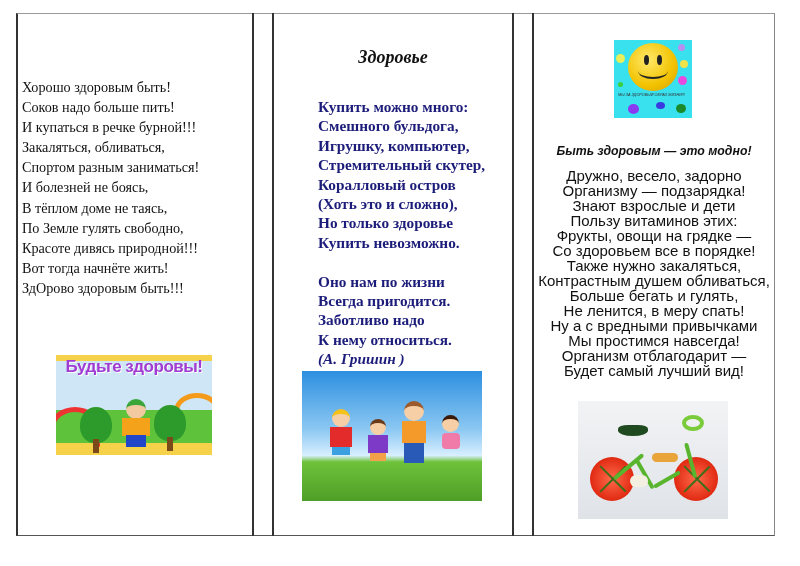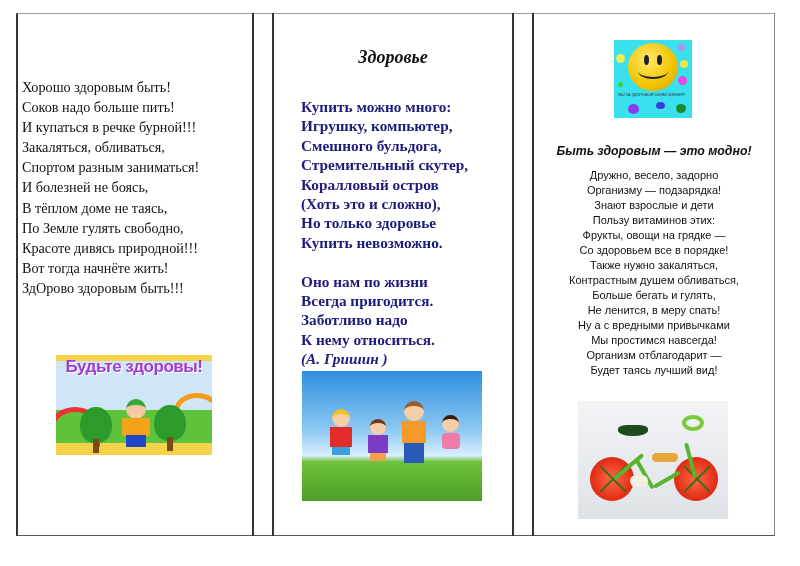--- a/index.html
+++ b/index.html
@@ -17,37 +17,37 @@
   .img1 { position:absolute; left:38px; top:340px; width:156px; height:100px; background:linear-gradient(#f5d24a 0 6%, #cfe6f7 6% 55%, #5ec23a 55% 88%, #f5d24a 88%); overflow:hidden; }
   .img1 .banner { position:absolute; left:0; right:0; top:2px; text-align:center; font-family:"Liberation Sans", sans-serif; font-weight:bold; font-size:17px; color:#a23bd1; letter-spacing:-0.5px; text-shadow:1px 1px 0 #fff; }
   .rainbow { position:absolute; border-radius:50% 50% 0 0; border-style:solid; border-color:#e33 #e33 transparent #e33; }
   .tree { position:absolute; width:32px; height:36px; background:#2c9b2c; border-radius:50% 50% 45% 45%; }
   .trunk { position:absolute; width:6px; height:14px; background:#7a4a1a; }
   .kid { position:absolute; left:70px; top:44px; width:20px; height:20px; background:#f2c9a0; border-radius:50%; border-top:6px solid #3aa63a; }
   .kidbody { position:absolute; left:66px; top:63px; width:28px; height:18px; background:#f3a21a; }
   .kidlegs { position:absolute; left:70px; top:80px; width:20px; height:12px; background:#2146c7; }
 
   .title2 { position:absolute; left:0; right:0; top:32px; text-align:center; font-family:"Liberation Serif", serif; font-style:italic; font-weight:bold; font-size:18px; color:#111; }
-  .poem2 { position:absolute; left:27px; top:82px; font-family:"Liberation Serif", serif; font-weight:bold; font-size:15.3px; line-height:19.4px; color:#1c1c7a; }
+  .poem2 { position:absolute; left:44px; top:82px; font-family:"Liberation Serif", serif; font-weight:bold; font-size:15.3px; line-height:19.4px; color:#1c1c7a; }
   .poem2 div { white-space:nowrap; }
   .poem2 .gap { height:19.4px; }
   .poem2 .author { font-style:italic; }
 
   .img2 { position:absolute; left:28px; top:356px; width:180px; height:130px; background:linear-gradient(#2d8fe0 0%, #8cc8f2 45%, #d8efff 65%, #6ec23a 70%, #4f9e27 100%); overflow:hidden; }
   .child { position:absolute; border-radius:50%; }
 
   .smiley-box { position:absolute; left:80px; top:25px; width:78px; height:78px; background:#39e0ee; overflow:hidden; }
   .smiley { position:absolute; left:14px; top:3px; width:50px; height:48px; border-radius:50%; background:radial-gradient(circle at 40% 35%, #ffe96a, #f2c200 60%, #d49a00); }
   .eye { position:absolute; top:12px; width:5px; height:10px; background:#222; border-radius:50%; }
   .mouth { position:absolute; left:10px; top:20px; width:30px; height:16px; border-bottom:2.5px solid #222; border-radius:0 0 50% 50%; }
   .dot { position:absolute; border-radius:50%; }
   .smiley-caption { position:absolute; left:4px; top:53px; font-family:"Liberation Sans", sans-serif; font-size:3.8px; font-style:italic; color:#333; line-height:4.5px; }
 
   .title3 { position:absolute; left:0; right:0; top:129px; text-align:center; font-family:"Liberation Sans", sans-serif; font-style:italic; font-weight:bold; font-size:12.3px; color:#111; }
-  .poem3 { position:absolute; left:0; right:0; top:153px; text-align:center; font-family:"Liberation Sans", sans-serif; font-size:11px; line-height:15px; color:#111; }
+  .poem3 { position:absolute; left:0; right:0; top:153px; text-align:center; font-family:"Liberation Sans", sans-serif; font-size:15px; line-height:15px; color:#111; }
   .img3 { position:absolute; left:44px; top:386px; width:150px; height:118px; background:linear-gradient(#f2f3f5, #dfe3e8); overflow:hidden; }
   .wheel { position:absolute; width:44px; height:44px; border-radius:50%; background:radial-gradient(circle, #ff6a4a, #e02a12 70%, #b81c08); }
   .wheel::before, .wheel::after { content:""; position:absolute; left:50%; top:4px; width:1.5px; height:36px; background:#3c6e1a; transform-origin:center; }
   .wheel::before { transform:rotate(45deg); }
   .wheel::after { transform:rotate(-45deg); }
   .stick { position:absolute; height:4px; background:#5ab52e; border-radius:2px; transform-origin:left center; }
 </style>
 </head>
 <body>
 
@@ -83,22 +83,22 @@
     <div class="kidbody"></div>
     <div class="kidlegs"></div>
     <div class="banner">Будьте здоровы!</div>
   </div>
 </div>
 
 <div class="col col2">
   <div class="title2">Здоровье</div>
   <div class="poem2">
     <div>Купить можно много:</div>
+    <div>Смешного бульдога,</div>
     <div>Игрушку, компьютер,</div>
-    <div>Смешного бульдога,</div>
     <div>Стремительный скутер,</div>
     <div>Коралловый остров</div>
     <div>(Хоть это и сложно),</div>
     <div>Но только здоровье</div>
     <div>Купить невозможно.</div>
     <div class="gap"></div>
     <div>Оно нам по жизни</div>
     <div>Всегда пригодится.</div>
     <div>Заботливо надо</div>
     <div>К нему относиться.</div>
@@ -146,21 +146,21 @@
     <div>Пользу витаминов этих:</div>
     <div>Фрукты, овощи на грядке —</div>
     <div>Со здоровьем все в порядке!</div>
     <div>Также нужно закаляться,</div>
     <div>Контрастным душем обливаться,</div>
     <div>Больше бегать и гулять,</div>
     <div>Не ленится, в меру спать!</div>
     <div>Ну а с вредными привычками</div>
     <div>Мы простимся навсегда!</div>
     <div>Организм отблагодарит —</div>
-    <div>Будет таясь лучший вид!</div>
+    <div>Будет самый лучший вид!</div>
   </div>
 
   <div class="img3">
     <div class="wheel" style="left:12px;top:56px;"></div>
     <div class="wheel" style="left:96px;top:56px;"></div>
     <div class="stick" style="left:36px;top:76px;width:38px;transform:rotate(-40deg);"></div>
     <div class="stick" style="left:58px;top:56px;width:34px;transform:rotate(60deg);"></div>
     <div class="stick" style="left:76px;top:84px;width:30px;transform:rotate(-30deg);"></div>
     <div class="stick" style="left:108px;top:40px;width:36px;transform:rotate(75deg);"></div>
     <div style="position:absolute;left:40px;top:24px;width:30px;height:11px;background:#1f4a1f;border-radius:40% 40% 60% 60%;"></div>

